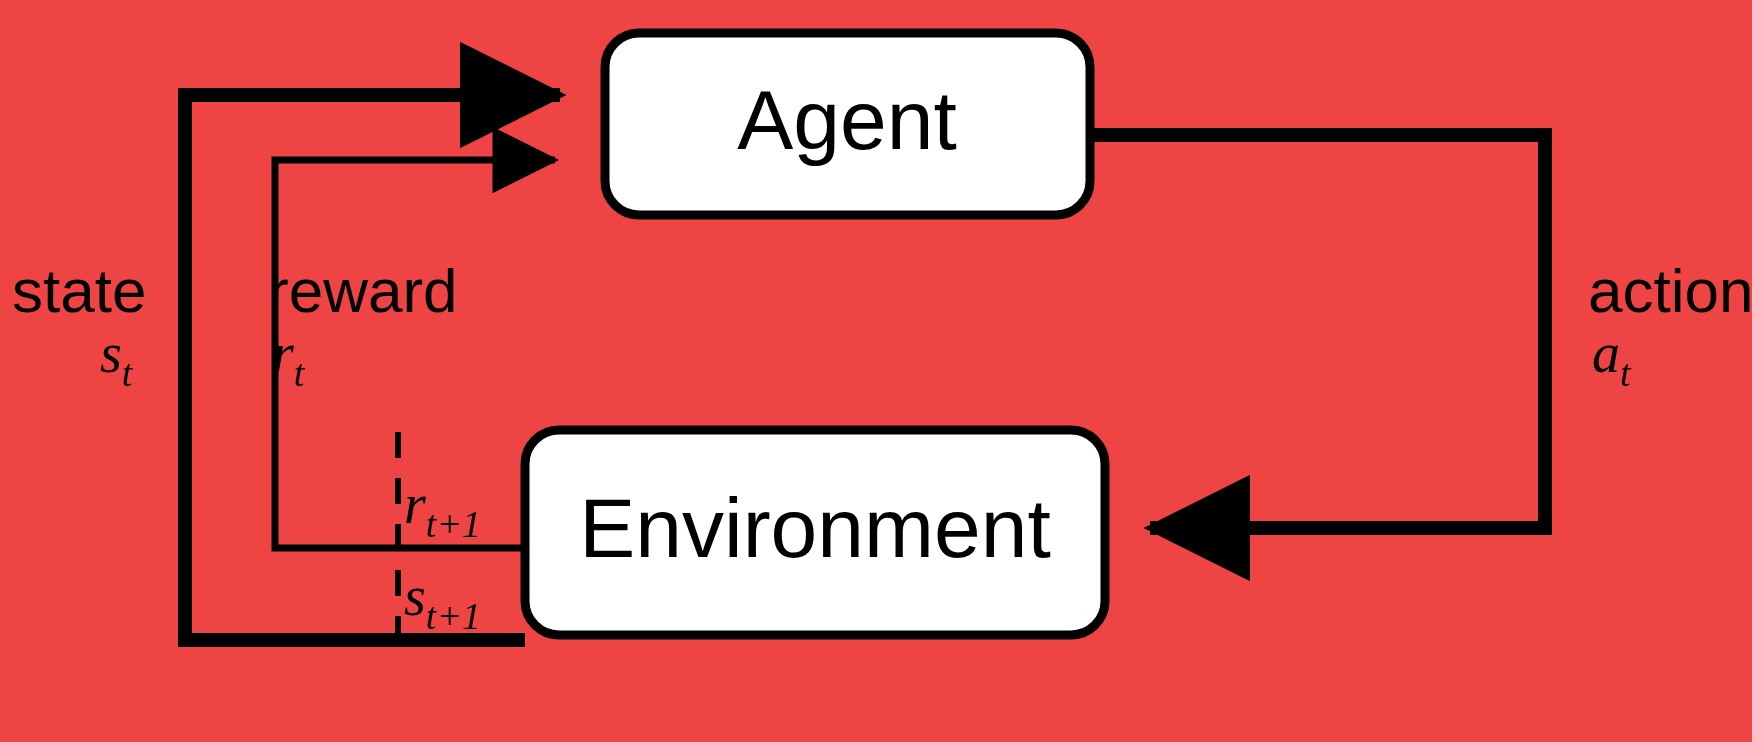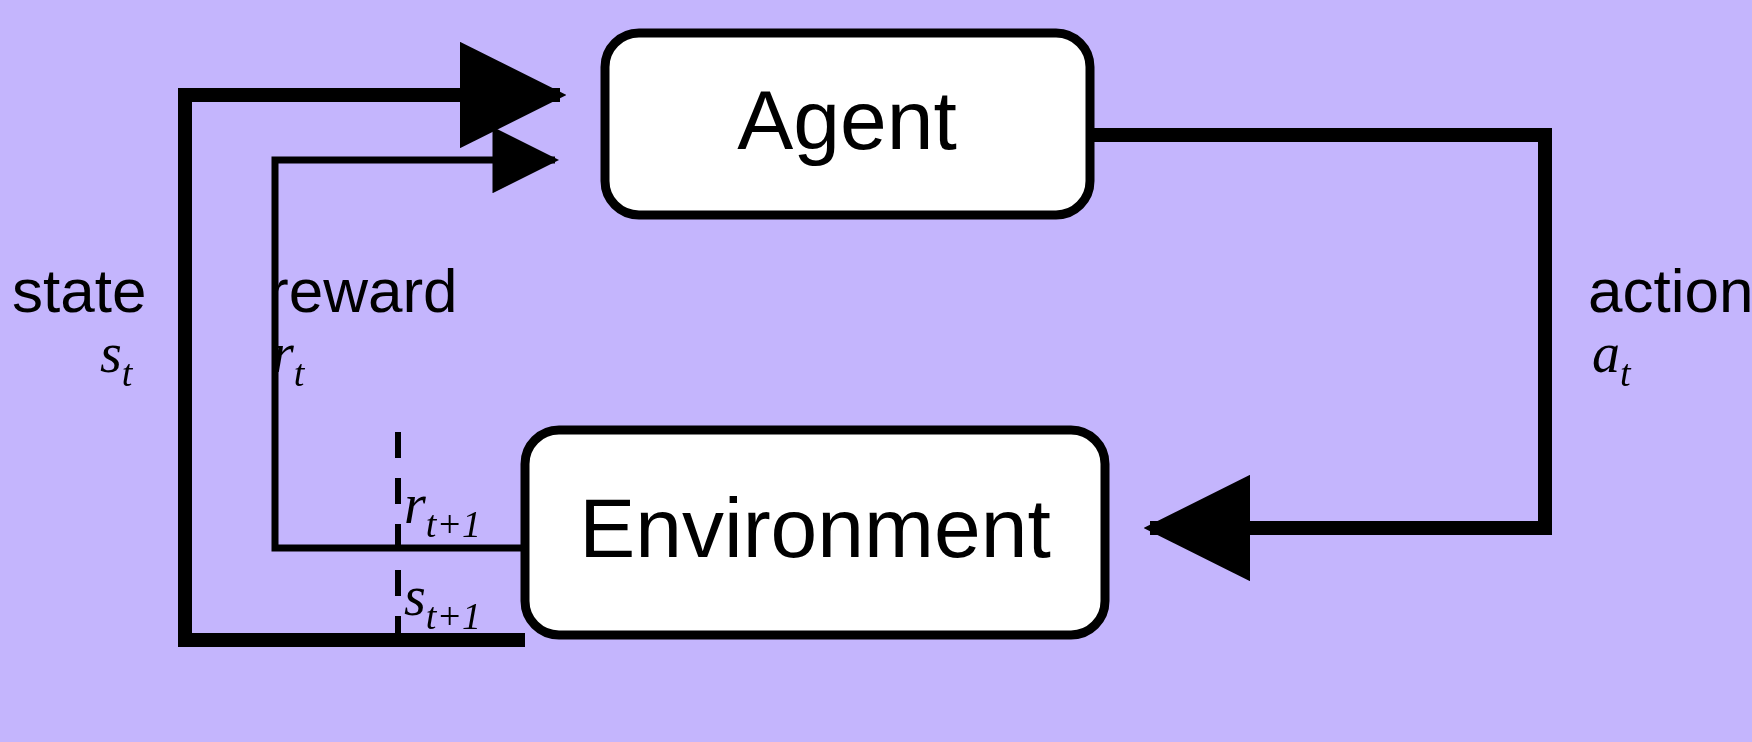--- a/index.html
+++ b/index.html
@@ -7,21 +7,21 @@
     padding: 0;
     background: #ffffff;
   }
   body {
     font-family: "Liberation Sans", sans-serif;
   }
   #diagram-root {
     position: relative;
     width: 1752px;
     height: 742px;
-    background: #c4b5fd;
+    background: #ef4444;
     overflow: hidden;
   }
   #rl-svg {
     position: absolute;
     top: 0;
     left: 0;
     width: 1752px;
     height: 742px;
     display: block;
   }

